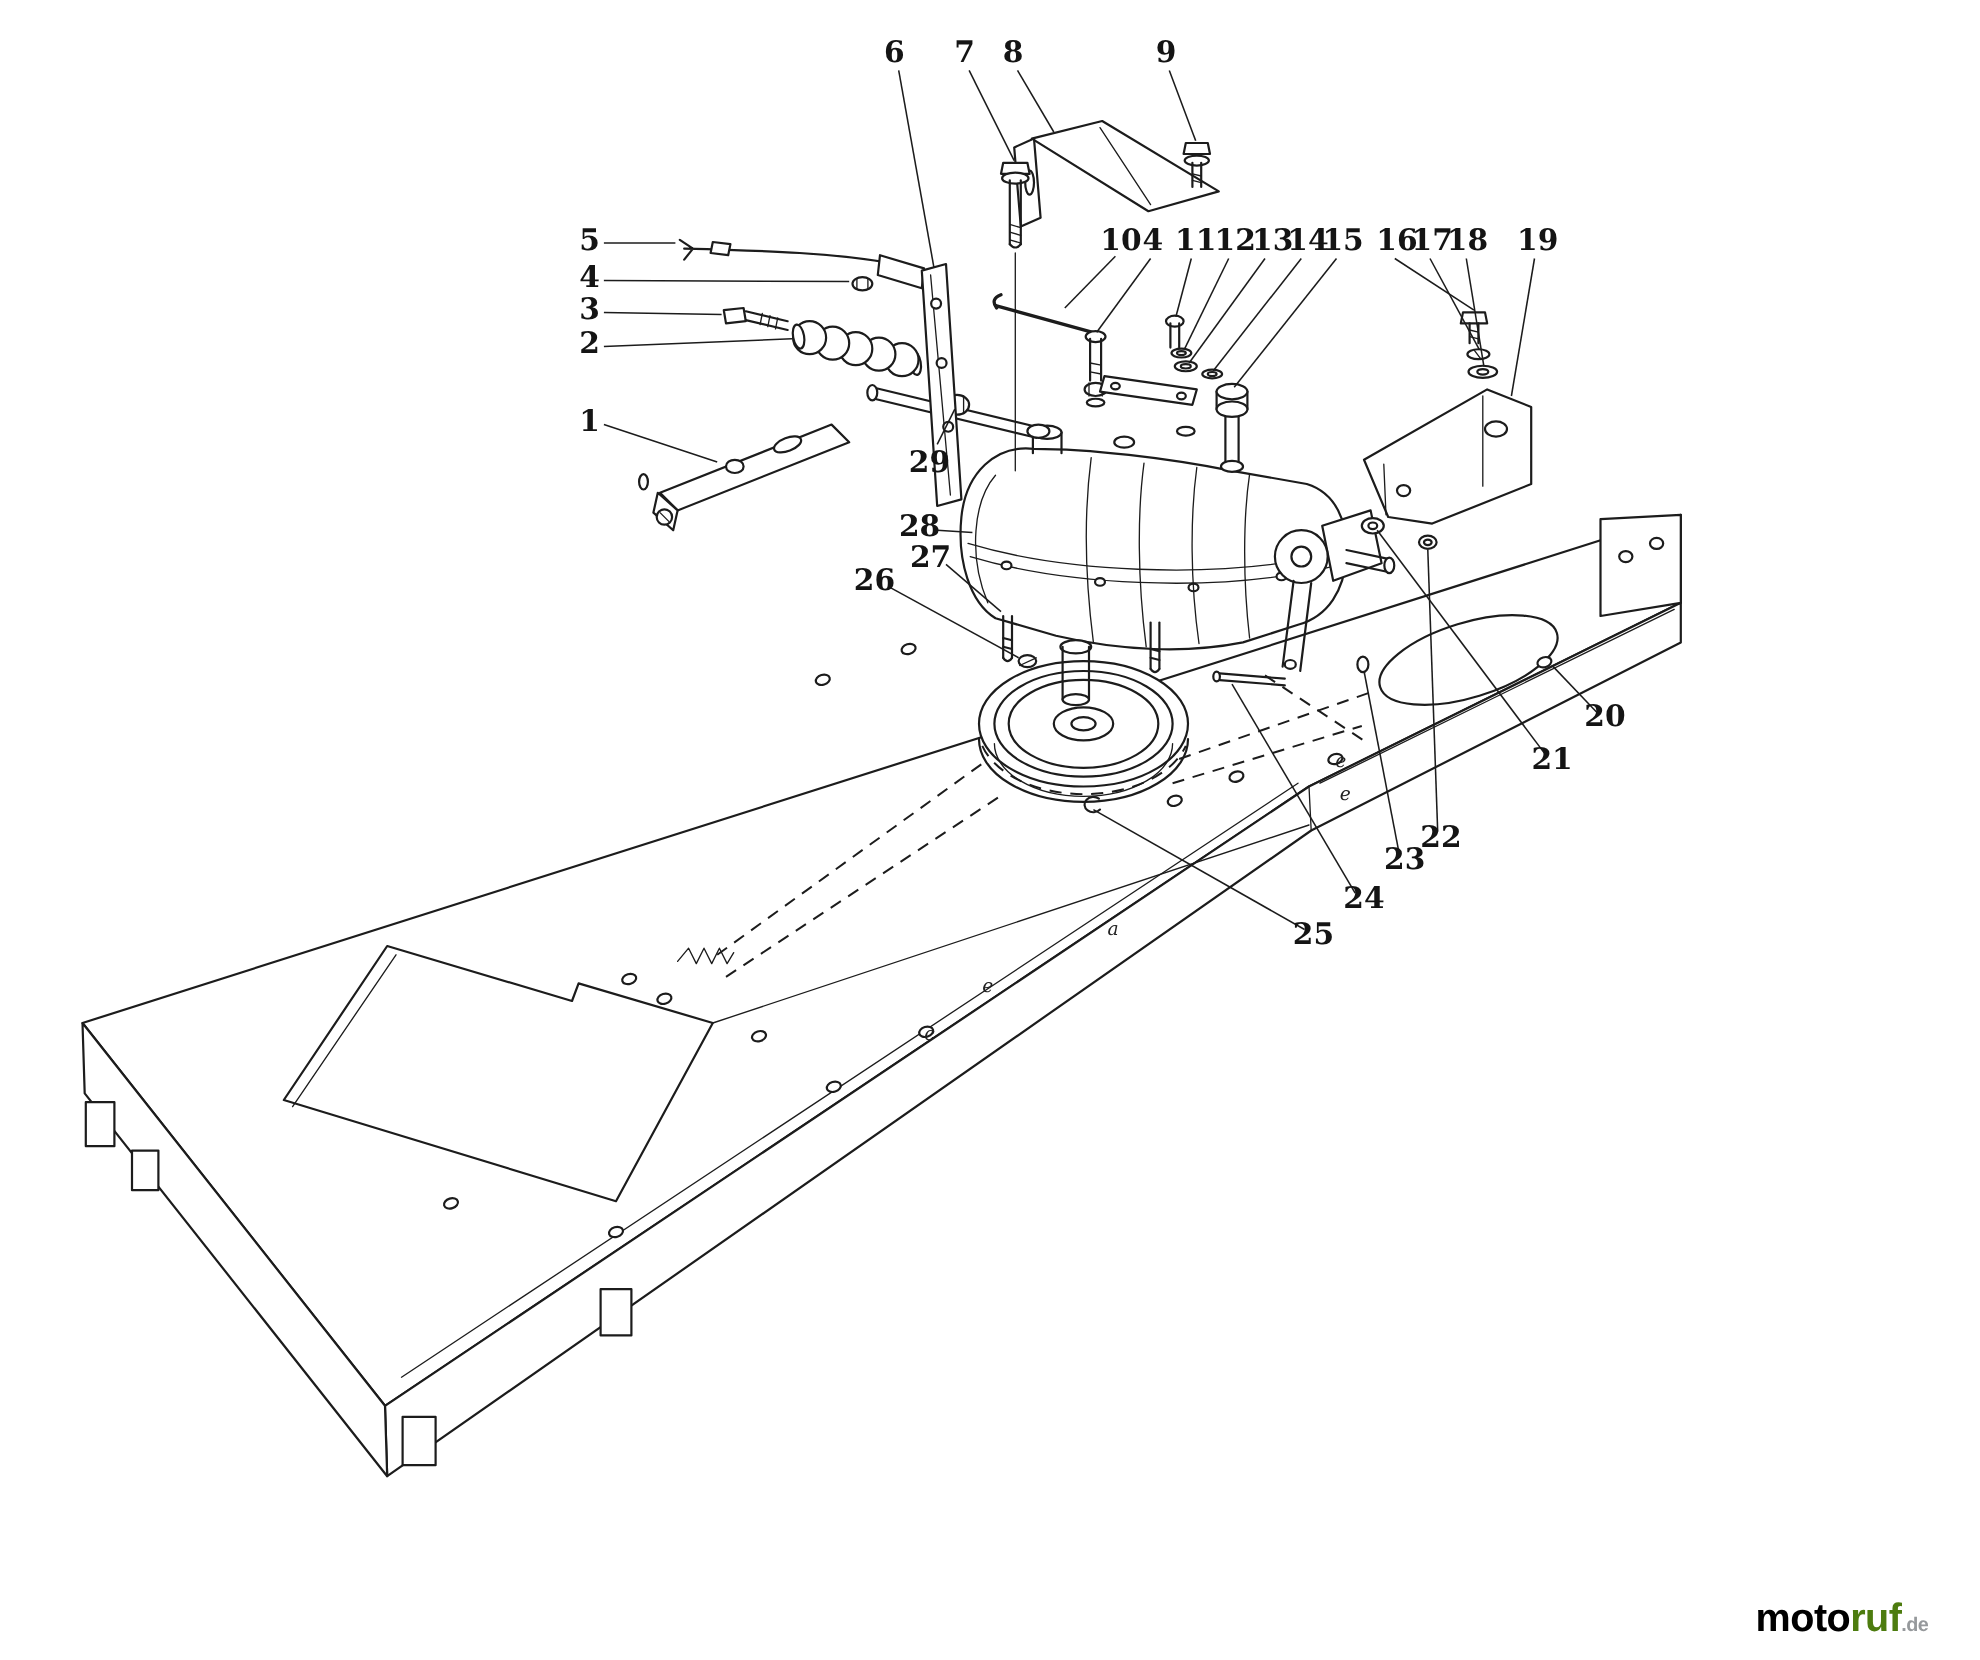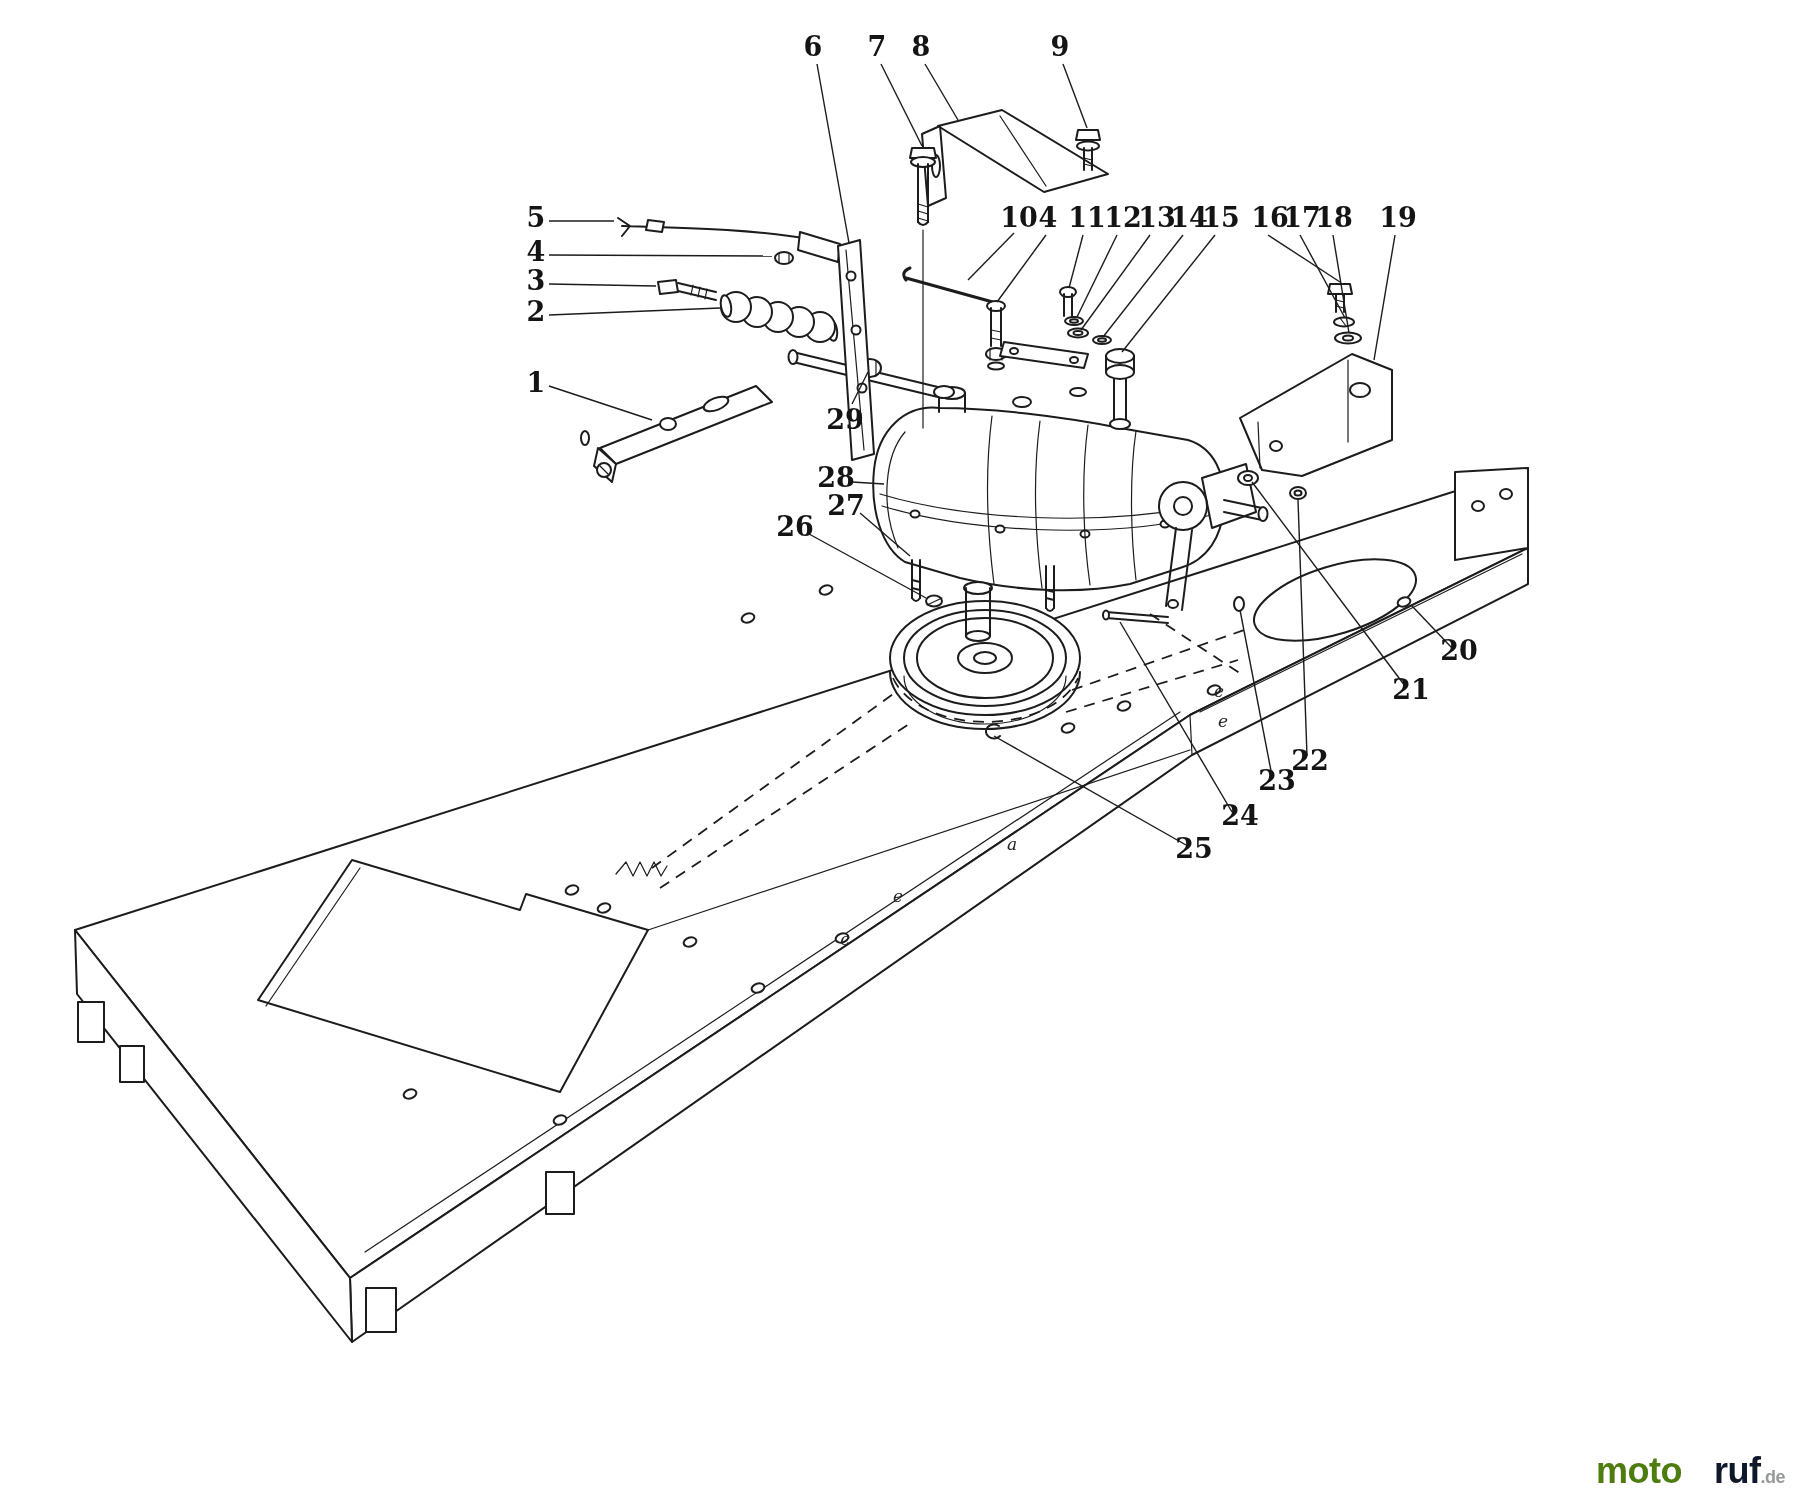--- a/index.html
+++ b/index.html
@@ -9,22 +9,22 @@
   .face{fill:#ffffff;stroke:#1c1c1c;stroke-width:2;stroke-linejoin:round;}
   .ln{fill:none;stroke:#1c1c1c;stroke-width:2;stroke-linejoin:round;stroke-linecap:round;}
   .thin{stroke-width:1.2;}
   .th3{stroke-width:3;}
   .dash{fill:none;stroke:#1c1c1c;stroke-width:1.8;stroke-dasharray:11 8;}
   .leader{stroke:#1c1c1c;stroke-width:1.4;}
   .num{font-family:"DejaVu Serif",serif;font-weight:bold;font-size:27px;fill:#141414;text-anchor:middle;}
   .hletter{font-family:"DejaVu Serif",serif;font-style:italic;font-size:17px;fill:#222;text-anchor:middle;}
   .watermark{position:absolute;left:1596px;top:1450px;font-weight:700;font-size:36px;
              letter-spacing:-0.5px;text-decoration:none;white-space:nowrap;cursor:pointer;}
-  .wm-moto{color:#4d7c0f;}
-  .wm-ruf{color:#0f172a;margin-left:32px;}
+  .wm-moto{color:#000000;}
+  .wm-ruf{color:#4d7c0f;}
   .wm-tld{font-size:18px;color:#96999c;}
 </style>
 </head>
 <body>
 
 <div class="stage">
 <svg width="1800" height="1509" viewBox="0 0 1800 1509">
 
   <g>
 

